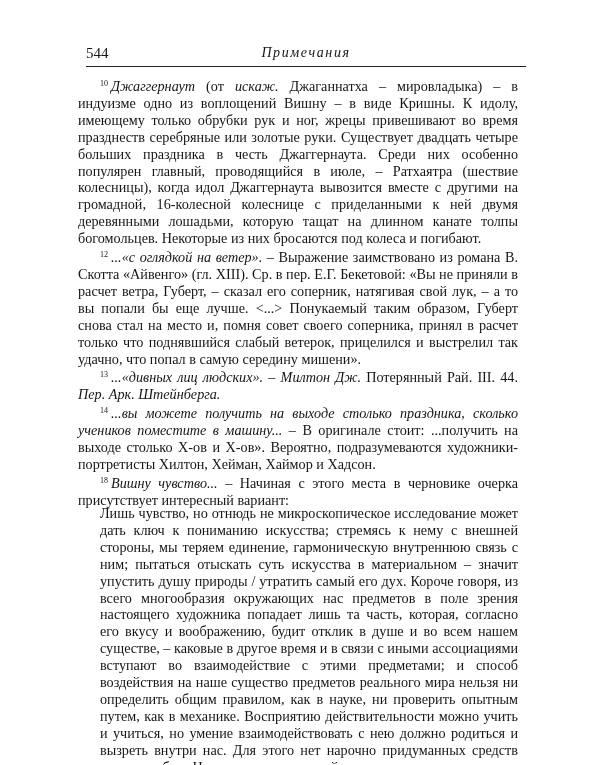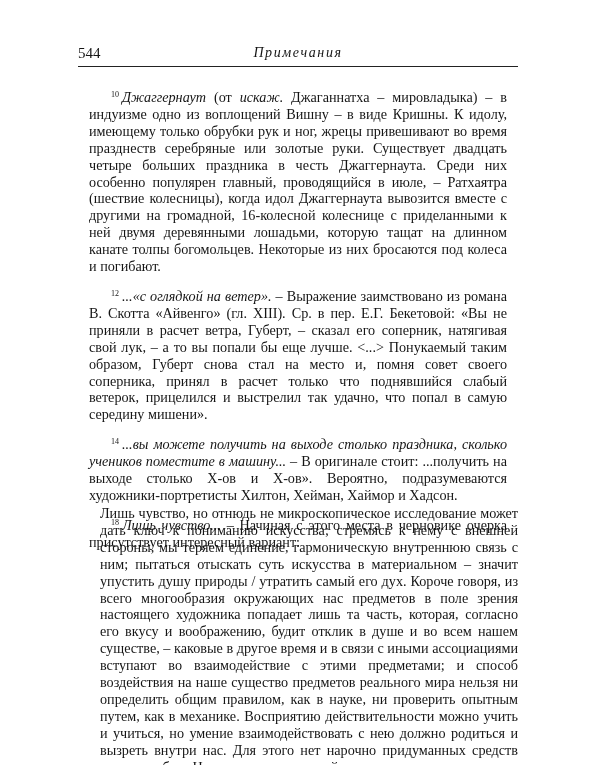--- a/index.html
+++ b/index.html
@@ -1,46 +1,47 @@
 <!DOCTYPE html>
 <html><head>
 <meta charset="utf-8">
 <style>
   html, body { margin: 0; padding: 0; background: #ffffff; }
   body { width: 600px; height: 765px; position: relative; overflow: hidden;
          font-family: "Liberation Serif", "DejaVu Serif", serif; color: #151515; }
-  .header { position: absolute; left: 78px; top: 44px; width: 440px; height: 22px;
+  .header { position: absolute; left: 86px; top: 44px; width: 440px; height: 22px;
             border-bottom: 1.5px solid #222; }
   .page-num { position: absolute; left: 0; top: 0; font-size: 15px; line-height: 18px; }
   .running-title { position: absolute; left: 0; right: 0; top: 0; text-align: center;
                    font-size: 14px; line-height: 18px; letter-spacing: 1.6px; font-style: italic; }
   .notes { position: absolute; left: 78px; top: 76px; width: 440px;
            font-size: 14.2px; line-height: 16.9px; text-align: justify; }
-  .note { text-indent: 22px; margin: 11px; hyphens: manual; }
+  .note { text-indent: 22px; margin: 0; hyphens: manual; }
   .note sup { font-size: 8px; vertical-align: 5px; margin-right: 3px; }
   .it { font-style: italic; }
   .blockquote { position: absolute; left: 100px; top: 505px; width: 418px;
                 font-size: 14.2px; line-height: 16.9px; text-align: justify; margin: 0; }
 </style>
 </head>
 <body>
 
 <div class="header">
   <span class="page-num">544</span>
   <span class="running-title">Примечания</span>
 </div>
 
 <div class="notes">
   <p class="note"><sup>10</sup><span class="it">Джаггернаут</span><span> (от </span><span class="it">искаж.</span><span> Джаганнатха – мировладыка) – в индуизме одно из воплощений Вишну – в виде Кришны. К идолу, имеющему только обрубки рук и ног, жрецы привешивают во время празднеств серебряные или золотые руки. Существует двадцать четыре больших праздника в честь Джаггернаута. Среди них особенно популярен главный, проводящийся в июле, – Ратхаятра (шествие колесницы), когда идол Джаггернаута вывозится вместе с другими на громадной, 16-колесной колеснице с приделанными к ней двумя деревянными лошадьми, которую тащат на длинном канате толпы богомольцев. Некоторые из них бросаются под колеса и погибают.</span></p>
 
 
   <p class="note"><sup>12</sup><span class="it">...«с оглядкой на ветер».</span><span> – Выражение заимствовано из романа В. Скотта «Айвенго» (гл. XIII). Ср. в пер. Е.Г. Бекетовой: «Вы не приняли в расчет ветра, Губерт, – сказал его соперник, натягивая свой лук, – а то вы попали бы еще лучше. &lt;...&gt; Понукаемый таким образом, Губерт снова стал на место и, помня совет своего соперника, принял в расчет только что поднявшийся слабый ветерок, прицелился и выстрелил так удачно, что попал в самую середину мишени».</span></p>
 
+  <p class="note"><sup>13</sup><span class="it">...«дивных лиц людских». – Милтон Дж.</span><span> Потерянный Рай. III. 44. </span><span class="it">Пер. Арк. Штейнберга.</span></p>
 
   <p class="note"><sup>14</sup><span class="it">...вы можете получить на выходе столько праздника, сколько учеников поместите в машину...</span><span> – В оригинале стоит:  ...получить на выходе столько Х-ов и Х-ов». Вероятно, подразумеваются художники-портретисты Хилтон, Хейман, Хаймор и Хадсон.</span></p>
 
 
 
 
-  <p class="note"><sup>18</sup><span class="it">Лишь чувство...</span><span> – Начиная с этого места в черновике очерка присутствует интересный вариант:</span></p>
+  <p class="note"><sup>18</sup><span class="it">Вишну чувство...</span><span> – Начиная с этого места в черновике очерка присутствует интересный вариант:</span></p>
 </div>
 
 <p class="blockquote">Лишь чувство, но отнюдь не микроскопическое исследование может дать ключ к пониманию искусства; стремясь к нему с внешней стороны, мы теряем единение, гармоническую внутреннюю связь с ним; пытаться отыскать суть искусства в материальном – значит упустить душу природы / утратить самый его дух. Короче говоря, из всего многообразия окружающих нас предметов в поле зрения настоящего художника попадает лишь та часть, которая, согласно его вкусу и воображению, будит отклик в душе и во всем нашем существе, – каковые в другое время и в связи с иными ассоциациями вступают во взаимодействие с этими предметами; и способ воздействия на наше существо предметов реального мира нельзя ни определить общим правилом, как в науке, ни проверить опытным путем, как в механике. Восприятию действительности можно учить и учиться, но умение взаимодействовать с нею должно родиться и вызреть внутри нас. Для этого нет нарочно придуманных средств или способов. Неопределенное воздействует на нас из источников, которые мы не можем</p>
 
 </body></html>

